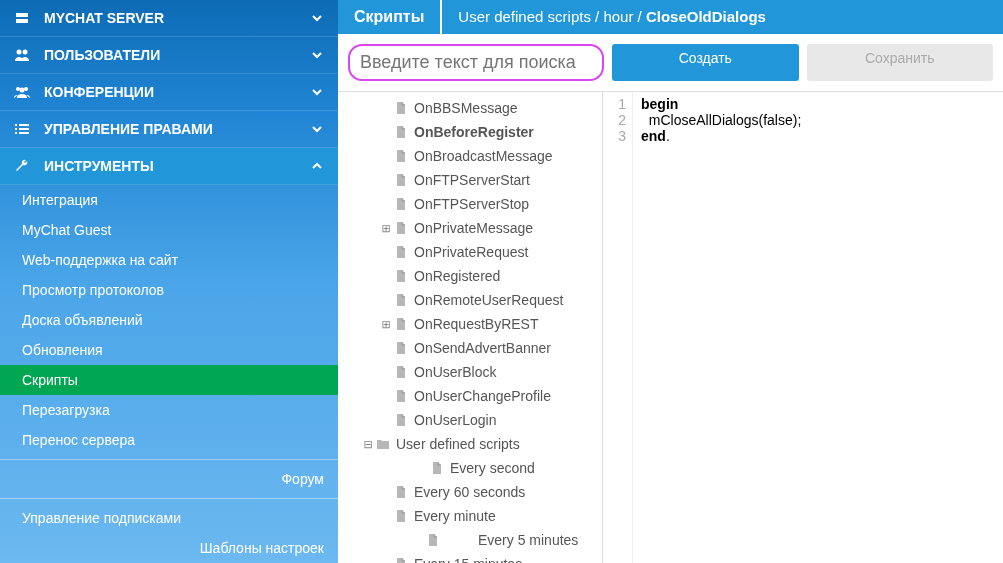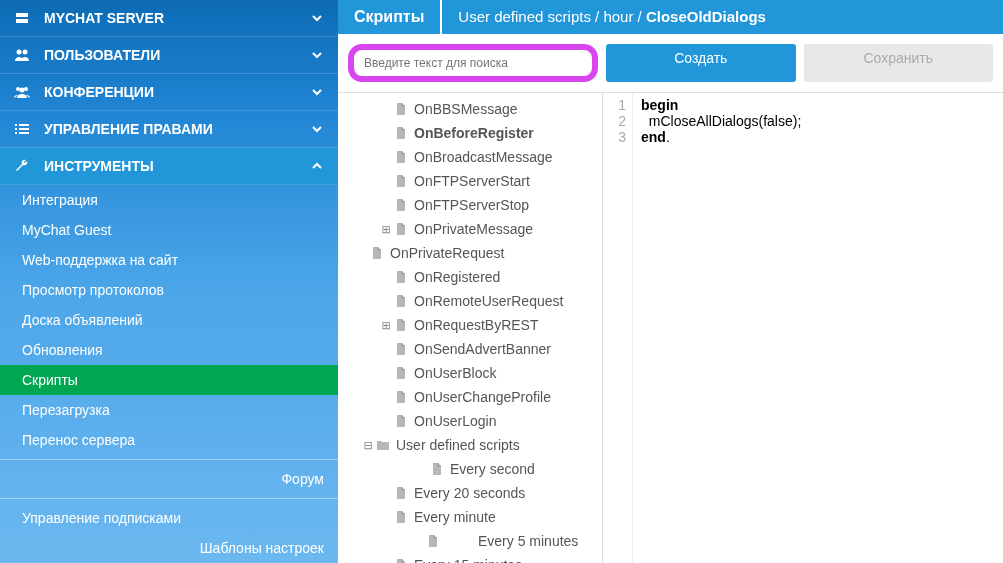--- a/index.html
+++ b/index.html
@@ -15,21 +15,21 @@
 .sub-active { background: #00a651; }
 .right-sub { padding: 7px 14px 7px 22px; text-align: right; cursor: pointer; }
 .sep { border-top: 1px solid rgba(255,255,255,0.4); margin: 4px 0; }
 
 
 .main { flex: 1; display: flex; flex-direction: column; background: #fff; }
 .bc { display: flex; background: #2196d8; color: #fff; }
 .bc-left { padding: 8px 16px; font-weight: bold; font-size: 16px; }
 .bc-right { padding: 8px 16px; border-left: 2px solid #fff; font-size: 15px; }
 .toolbar { display: flex; gap: 8px; padding: 10px; border-bottom: 1px solid #ddd; }
-.search { flex: 0 0 250px; padding: 6px 10px; border: 6px solid #d946ef; border-radius: 14px; font-size: 12px; color: #777; }
+.search { flex: 0 0 250px; padding: 6px 10px; border: 2px solid #d946ef; border-radius: 14px; font-size: 18px; color: #777; }
 .btn { flex: 1; text-align: center; padding: 6px; border-radius: 3px; font-size: 14px; cursor: pointer; }
 .btn-create { background: #2196d8; color: #fff; }
 .btn-save { background: #e8e8e8; color: #aaa; }
 
 .content { display: flex; flex: 1; overflow: hidden; justify-content: center; }
 .tree { width: 265px; border-right: 1px solid #ddd; overflow-y: auto; padding: 4px 0; font-size: 14px; color: #555; }
 .node { display: flex; align-items: center; padding: 2px 0; line-height: 20px; cursor: pointer; white-space: nowrap; }
 .expander { width: 12px; text-align: center; font-size: 11px; color: #888; display: inline-block; }
 .ficon { width: 18px; margin-right: 4px; color: #999; display: inline-flex; justify-content: center; }
 
@@ -209,21 +209,21 @@
         <div class="node" style="padding-left: 42px;">
           <span class="expander">⊞</span>
           <span class="ficon">
             <svg width="14" height="14" viewBox="0 0 14 14" fill="currentColor">
               <path d="M3 1h5l3 3v9H3z" opacity="0.7"></path>
               <path d="M8 1v3h3" fill="none" stroke="currentColor"></path>
             </svg>
           </span>
           <span>OnPrivateMessage</span>
         </div>
-        <div class="node" style="padding-left: 18px;">
+        <div class="node" style="padding-left: 42px;">
           <span class="expander"></span>
           <span class="ficon">
             <svg width="14" height="14" viewBox="0 0 14 14" fill="currentColor">
               <path d="M3 1h5l3 3v9H3z" opacity="0.7"></path>
               <path d="M8 1v3h3" fill="none" stroke="currentColor"></path>
             </svg>
           </span>
           <span>OnPrivateRequest</span>
         </div>
         <div class="node" style="padding-left: 42px;">
@@ -316,21 +316,21 @@
           <span>Every second</span>
         </div>
         <div class="node" style="padding-left: 42px;">
           <span class="expander"></span>
           <span class="ficon">
             <svg width="14" height="14" viewBox="0 0 14 14" fill="currentColor">
               <path d="M3 1h5l3 3v9H3z" opacity="0.7"></path>
               <path d="M8 1v3h3" fill="none" stroke="currentColor"></path>
             </svg>
           </span>
-          <span>Every 20 seconds</span>
+          <span>Every 60 seconds</span>
         </div>
         <div class="node" style="padding-left: 42px;">
           <span class="expander"></span>
           <span class="ficon">
             <svg width="14" height="14" viewBox="0 0 14 14" fill="currentColor">
               <path d="M3 1h5l3 3v9H3z" opacity="0.7"></path>
               <path d="M8 1v3h3" fill="none" stroke="currentColor"></path>
             </svg>
           </span>
           <span>Every minute</span>

